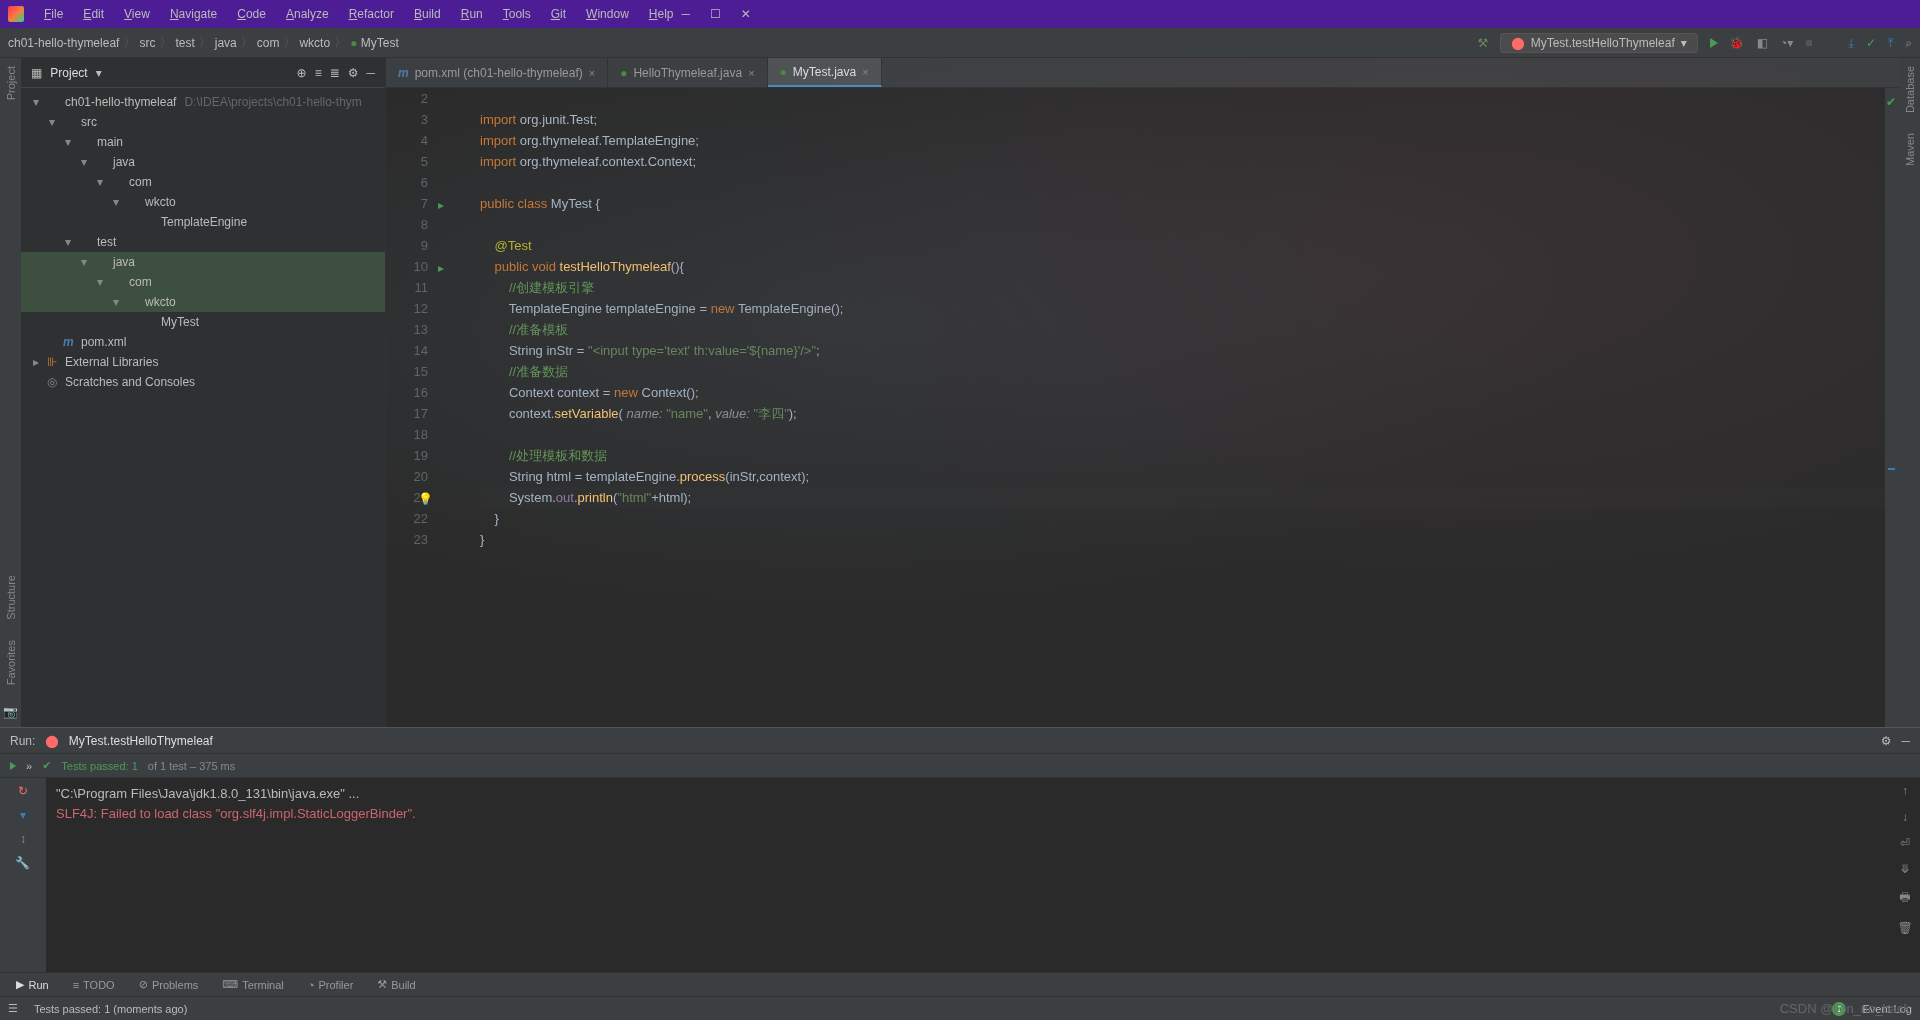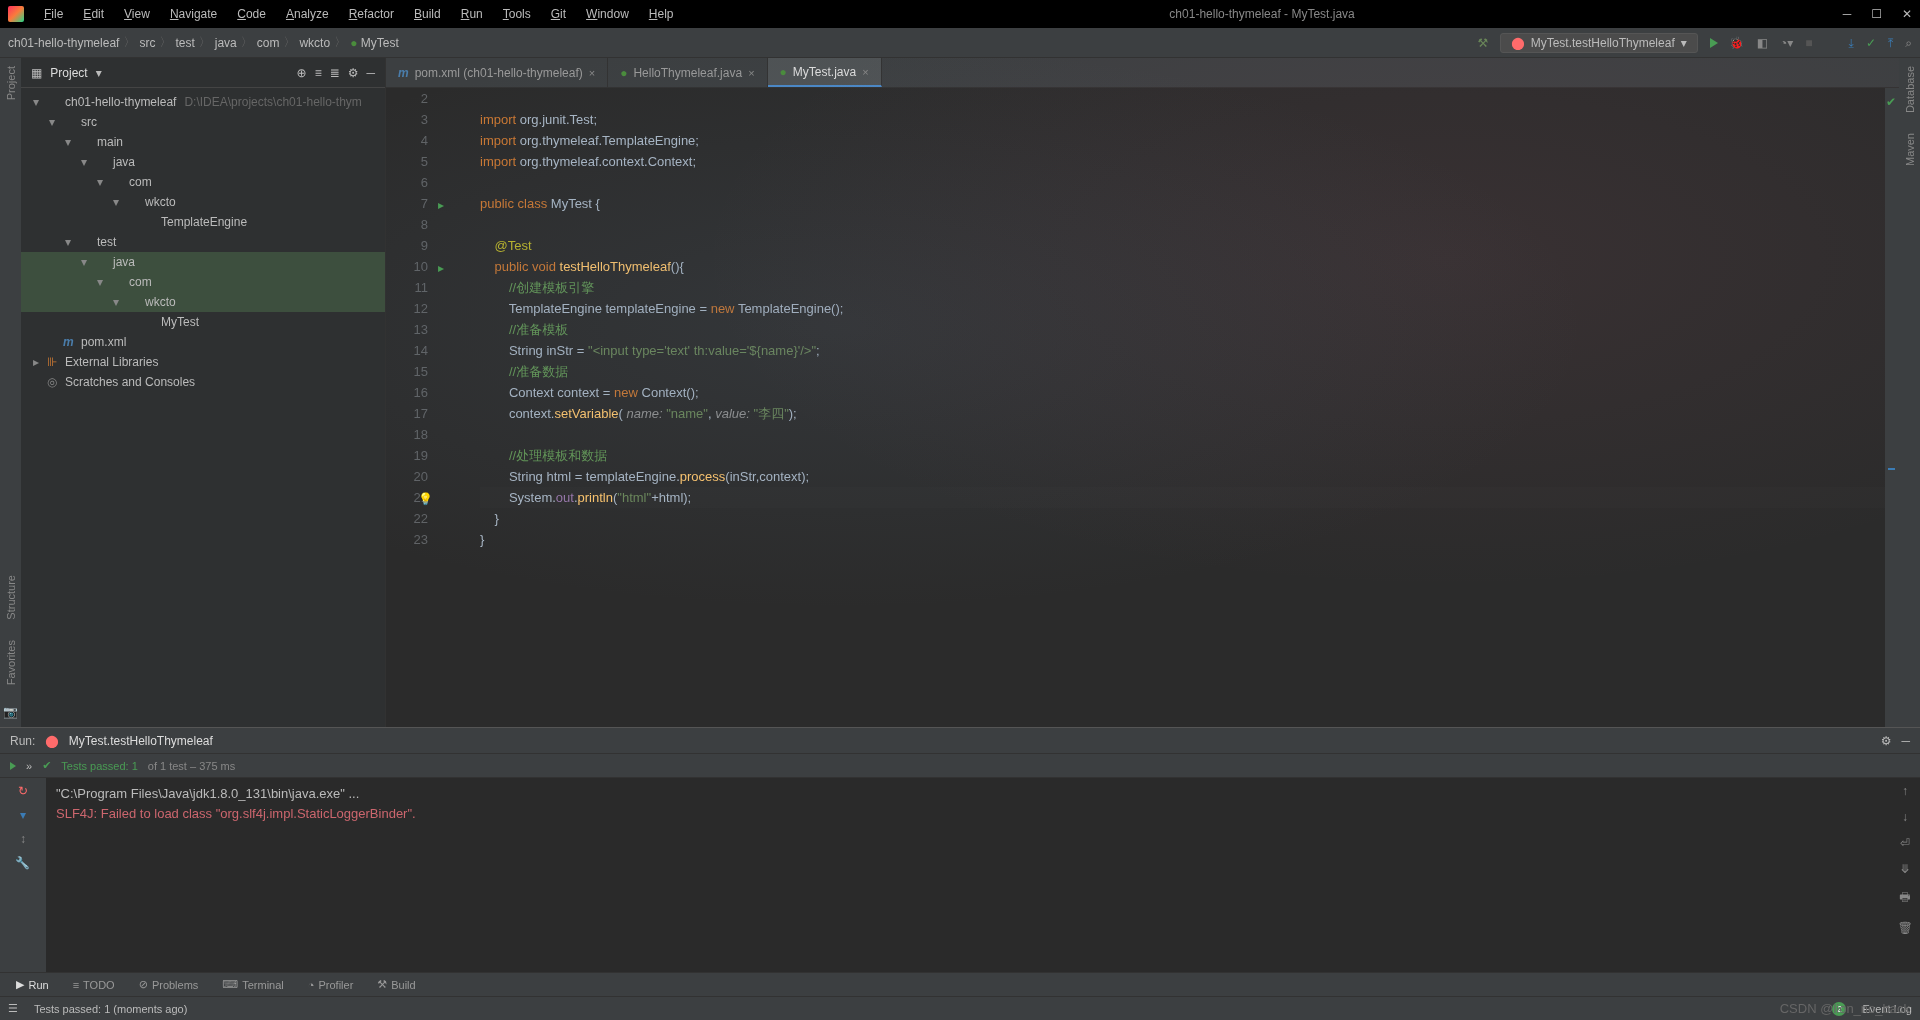--- a/index.html
+++ b/index.html
@@ -1,20 +1,20 @@
 <!DOCTYPE html>
 <html><head>
 <meta charset="utf-8">
 <style>
 * { margin: 0; padding: 0; box-sizing: border-box; font-family: "Segoe UI", Arial, sans-serif; }
 body { background: #2b2b2b; color: #bbbbbb; font-size: 12px; width: 1920px; height: 1020px; overflow: hidden; position: relative; }
 .window { display: flex; flex-direction: column; height: 100%; }
 
 
-.titlebar { height: 28px; background: #000000; display: flex; align-items: center; padding: 0 8px; }
+.titlebar { height: 28px; background: #4c1d95; display: flex; align-items: center; padding: 0 8px; }
 .titlebar .logo { width: 16px; height: 16px; background: linear-gradient(135deg,#fe315d,#f97c3c,#21d789); border-radius: 2px; margin-right: 12px; }
 .menu { display: flex; gap: 4px; }
 .menu span { padding: 4px 8px; color: #bbbbbb; cursor: pointer; }
 .menu span u { text-decoration: underline; }
 .title-center { flex: 1; text-align: center; color: #888; }
 .win-controls { display: flex; gap: 20px; color: #bbbbbb; }
 
 
 .navbar { height: 30px; background: #3c3f41; border-bottom: 1px solid #323232; display: flex; align-items: center; padding: 0 8px; }
 .breadcrumb { display: flex; align-items: center; gap: 4px; font-size: 12px; flex: 1; }
@@ -109,21 +109,20 @@
         <span><u>C</u>ode</span>
         <span><u>A</u>nalyze</span>
         <span><u>R</u>efactor</span>
         <span><u>B</u>uild</span>
         <span><u>R</u>un</span>
         <span><u>T</u>ools</span>
         <span><u>G</u>it</span>
         <span><u>W</u>indow</span>
         <span><u>H</u>elp</span>
       </div>
-    <div class="title-center">ch01-hello-thymeleaf - MyTest.java</div>
     <div class="win-controls">
       <span>─</span>
       <span>☐</span>
       <span>✕</span>
     </div>
   </div>
 
   <div class="navbar">
     <div class="breadcrumb" id="breadcrumb">
         <span class="bc-item">ch01-hello-thymeleaf</span>

